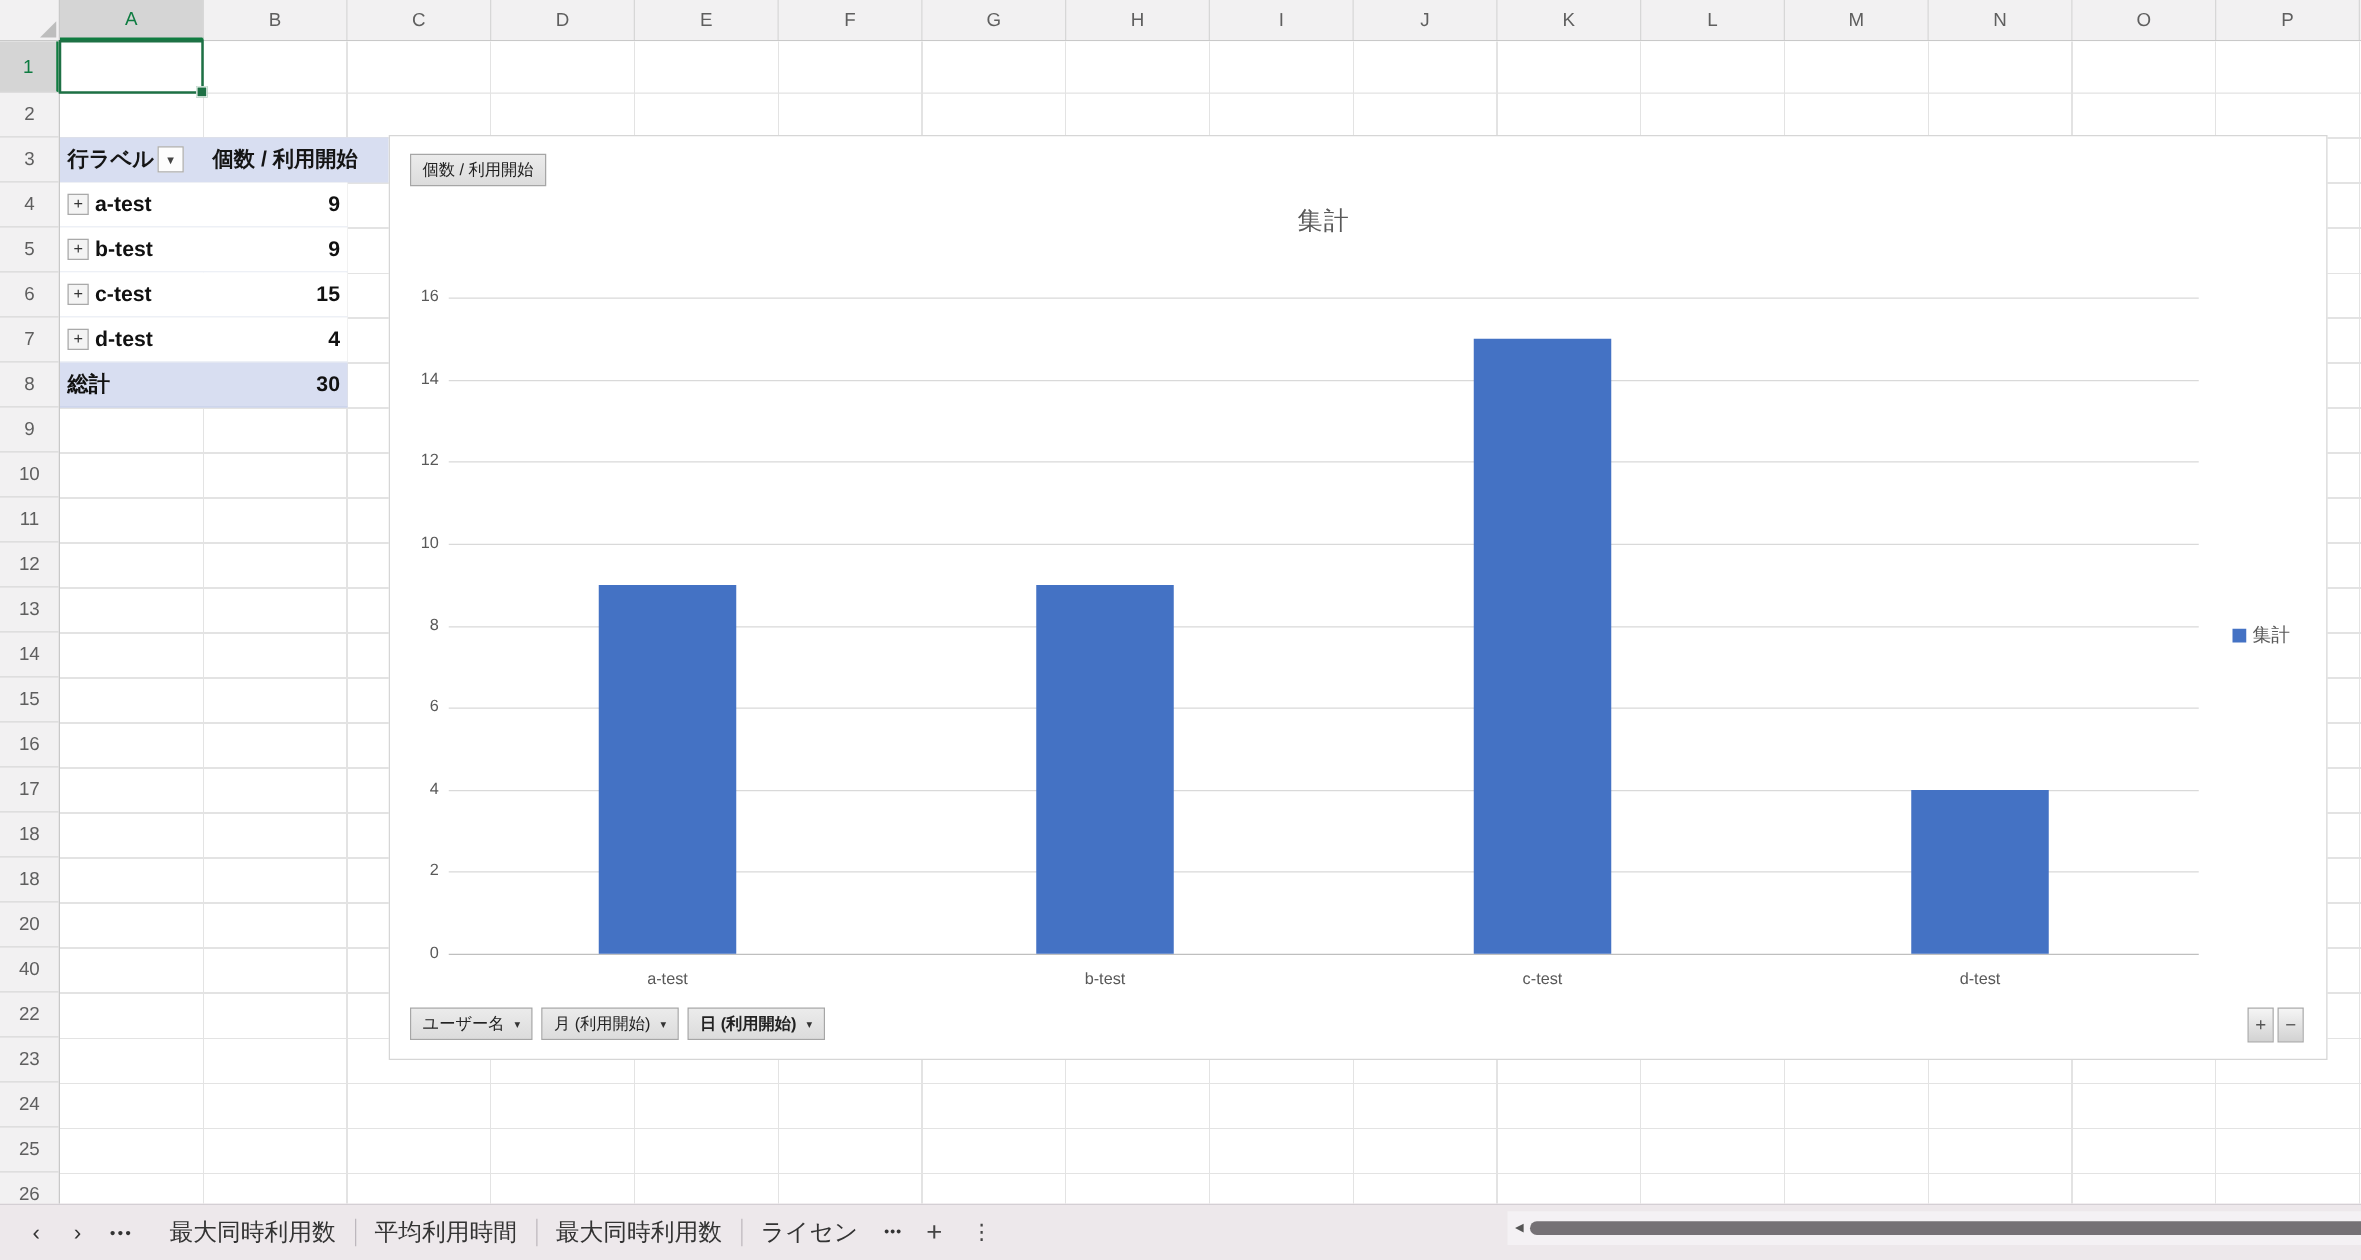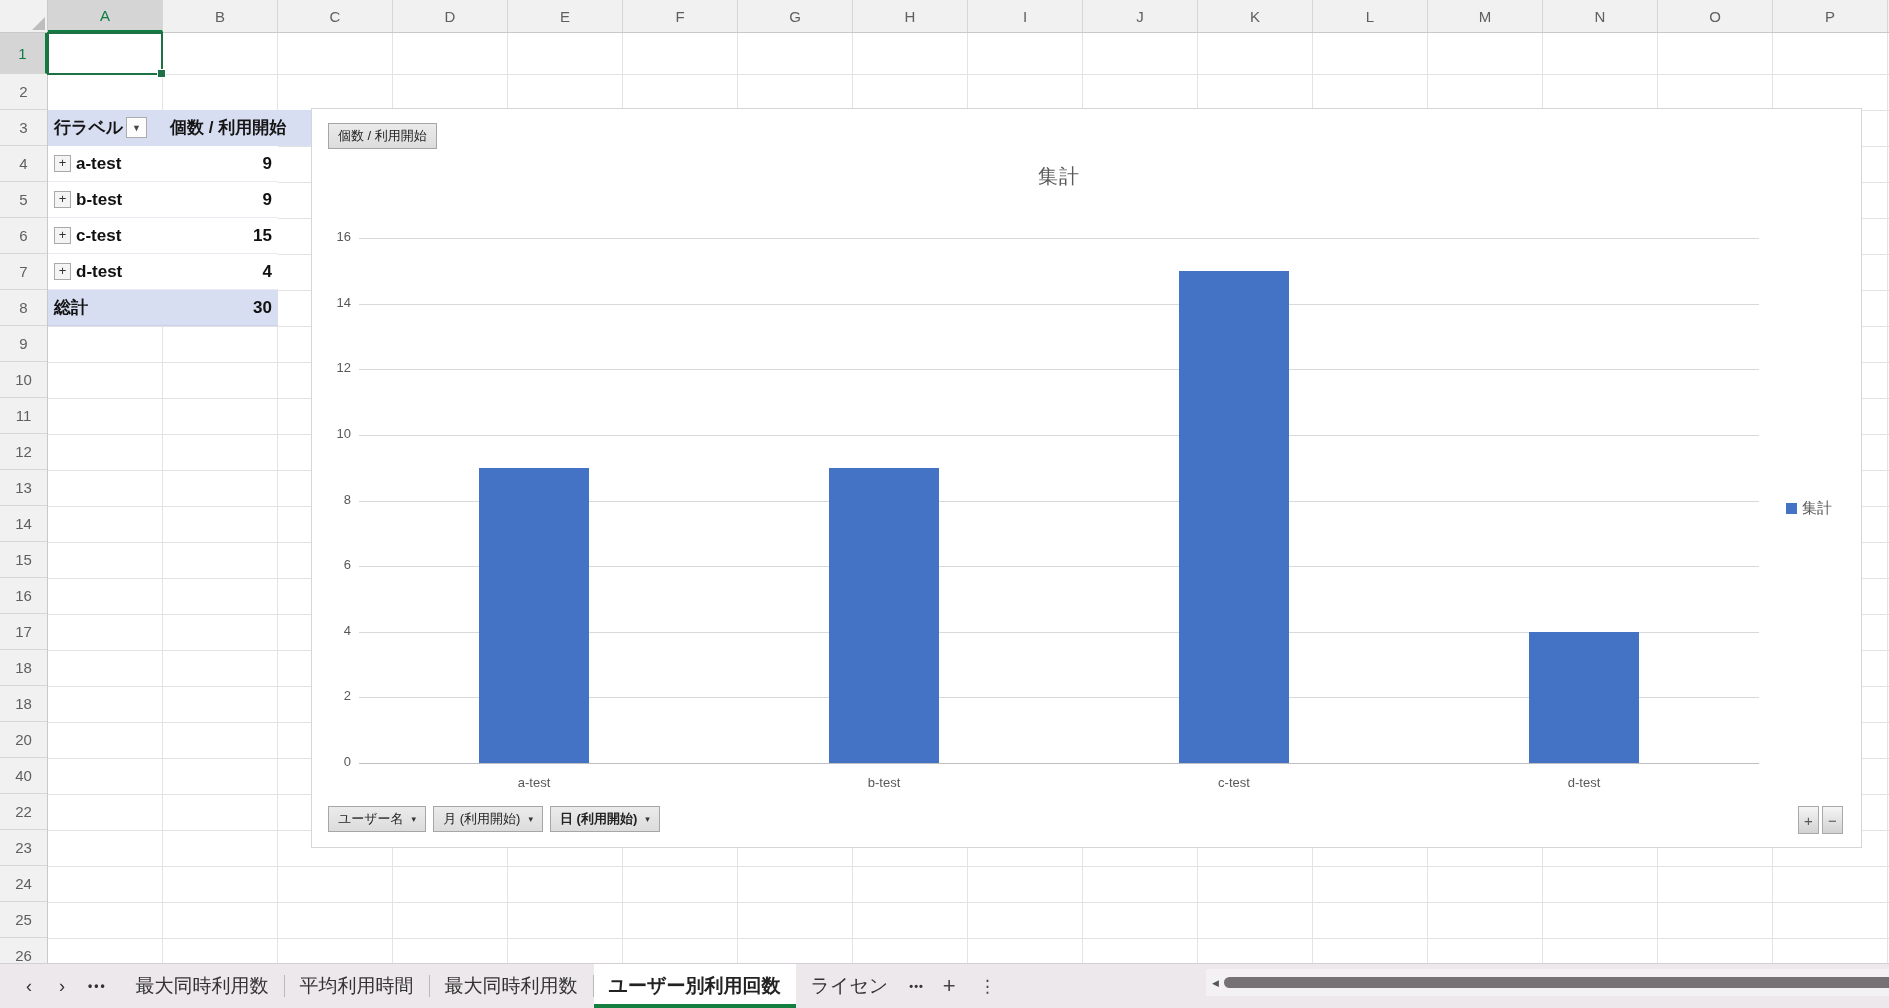--- a/index.html
+++ b/index.html
@@ -251,21 +251,20 @@
     <div class="navbtn" id="nav-prev">‹</div>
     <div class="navbtn" id="nav-next">›</div>
     <div class="dots">•••</div>
     <span id="tabs-mount" style="display:flex;align-items:stretch;">
         <div class="tab">最大同時利用数</div>
         <div class="tabsep"></div>
         <div class="tab">平均利用時間</div>
         <div class="tabsep"></div>
         <div class="tab">最大同時利用数</div>
         <div class="tabsep"></div>
-        <div class="tab active">ユーザー別利用回数</div>
         <div class="tab">ライセン</div>
       </span>
     <div class="minidots">•••</div>
     <div id="addsheet">+</div>
     <div id="sheetmenu">⋮</div>
   </div>
   <div class="abs" id="hscroll">
     <span class="larr">◀</span>
     <span class="thumb"></span>
   </div>

